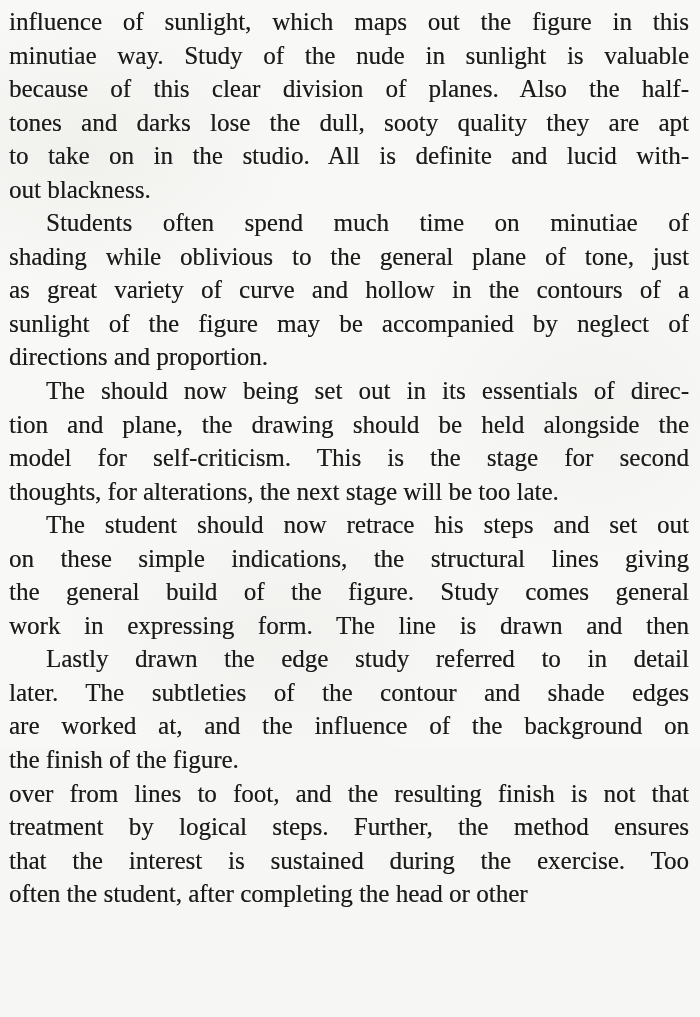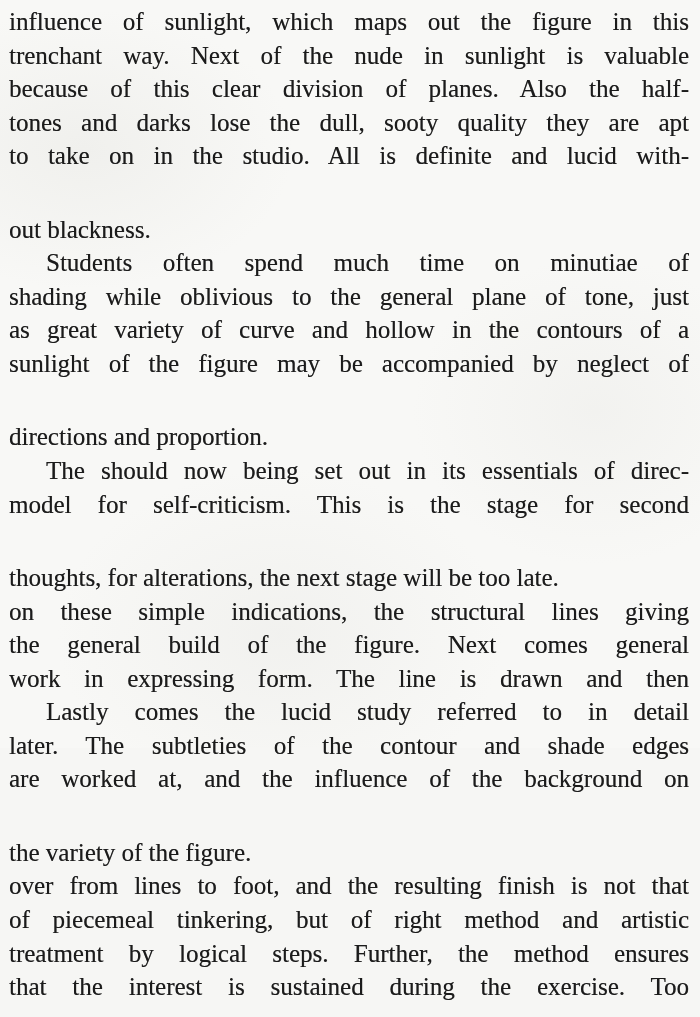--- a/index.html
+++ b/index.html
@@ -30,60 +30,61 @@
     line-height: 33.55px;
     height: 33.55px;
     text-align: justify;
     text-align-last: justify;
     white-space: normal;
     overflow: hidden;
   }
   .line.last {
     text-align: left;
     text-align-last: left;
-    margin-top: 40px;
   }
   .line.indent { text-indent: 37px; }
 </style>
 </head>
 <body>
 
 <div class="page">
   <div id="text-block">
       <div class="para">
         <div class="line">influence of sunlight, which maps out the figure in this</div>
-        <div class="line">trenchant way.  Next of the nude in sunlight is valuable</div>
+        <div class="line">minutiae way.  Study of the nude in sunlight is valuable</div>
         <div class="line">because of this clear division of planes.  Also the half-</div>
         <div class="line">tones and darks lose the dull, sooty quality they are apt</div>
         <div class="line">to take on in the studio.  All is definite and lucid with-</div>
         <div class="line last">out blackness.</div>
       </div>
       <div class="para">
         <div class="line indent">Students often spend much time on minutiae of</div>
         <div class="line">shading while oblivious to the general plane of tone, just</div>
         <div class="line">as great variety of curve and hollow in the contours of a</div>
         <div class="line">sunlight of the figure may be accompanied by neglect of</div>
         <div class="line last">directions and proportion.</div>
       </div>
       <div class="para">
         <div class="line indent">The should now being set out in its essentials of direc-</div>
+        <div class="line">tion and plane, the drawing should be held alongside the</div>
         <div class="line">model for self-criticism.  This is the stage for second</div>
         <div class="line last">thoughts, for alterations, the next stage will be too late.</div>
       </div>
       <div class="para">
+        <div class="line indent">The student should now retrace his steps and set out</div>
         <div class="line">on these simple indications, the structural lines giving</div>
-        <div class="line">the general build of the figure.  Next comes general</div>
+        <div class="line">the general build of the figure.  Study comes general</div>
         <div class="line">work in expressing form.  The line is drawn and then</div>
       </div>
       <div class="para">
-        <div class="line indent">Lastly comes the lucid study referred to in detail</div>
+        <div class="line indent">Lastly drawn the edge study referred to in detail</div>
         <div class="line">later.  The subtleties of the contour and shade edges</div>
         <div class="line">are worked at, and the influence of the background on</div>
-        <div class="line last">the variety of the figure.</div>
+        <div class="line last">the finish of the figure.</div>
       </div>
       <div class="para">
         <div class="line">over from lines to foot, and the resulting finish is not that</div>
-        <div class="line">of piecemeal tinkering, but of right method and artistic</div>
         <div class="line">treatment by logical steps.  Further, the method ensures</div>
         <div class="line">that the interest is sustained during the exercise.  Too</div>
+        <div class="line last">often the student, after completing the head or other</div>
       </div>
     </div>
 </div>
 
 </body></html>

